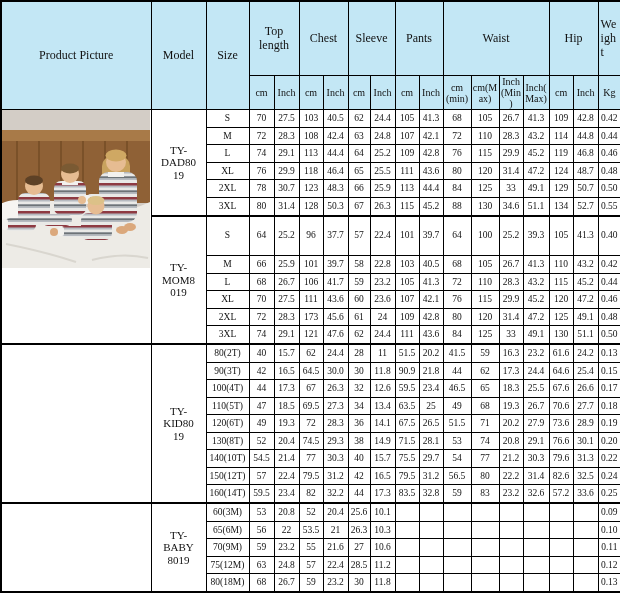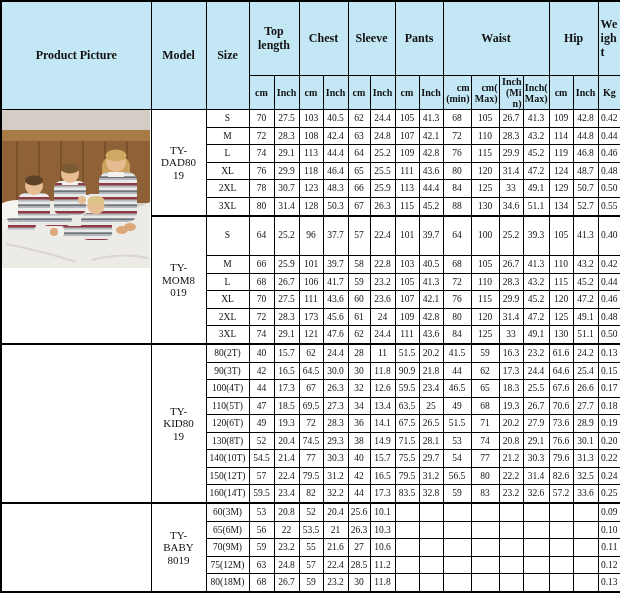--- a/index.html
+++ b/index.html
@@ -13,24 +13,24 @@
   }
   table.size-chart{
     width:620px;height:593px;border-collapse:collapse;table-layout:fixed;
     border:2px solid var(--border);
   }
   th,td{
     border:1px solid var(--border);
     text-align:center;vertical-align:middle;
     padding:0;overflow:hidden;line-height:1.15;
   }
-  thead th{background:var(--header-bg);font-weight:bold;}
+  thead th{background:var(--header-bg);font-weight:normal;}
   tr.h1 th{font-size:12px;height:34px;}
   tr.h2 th{font-size:10px;height:23px;}
-  th.tiny{font-size:7px;line-height:1.1;overflow-wrap:anywhere;padding:0 1px;text-align:right;}
+  th.tiny{font-size:7px;line-height:1.1;overflow-wrap:anywhere;padding:0 1px;}
   th.wrap{overflow-wrap:anywhere;padding:16px 2px;text-align:left;}
   tbody td{font-size:10px;}
   td.model-cell{font-size:11px;overflow-wrap:anywhere;padding:0 9px;}
   td.size-cell{font-size:9.5px;}
   td.value-cell{font-size:9.5px;}
   td.picture-cell{vertical-align:top;background:#ffffff;padding:0;}
   tr.section-start td{border-top:2px solid var(--border);}
   .photo{width:148px;height:158px;display:block;}
   .photo svg{display:block;}
 </style>

